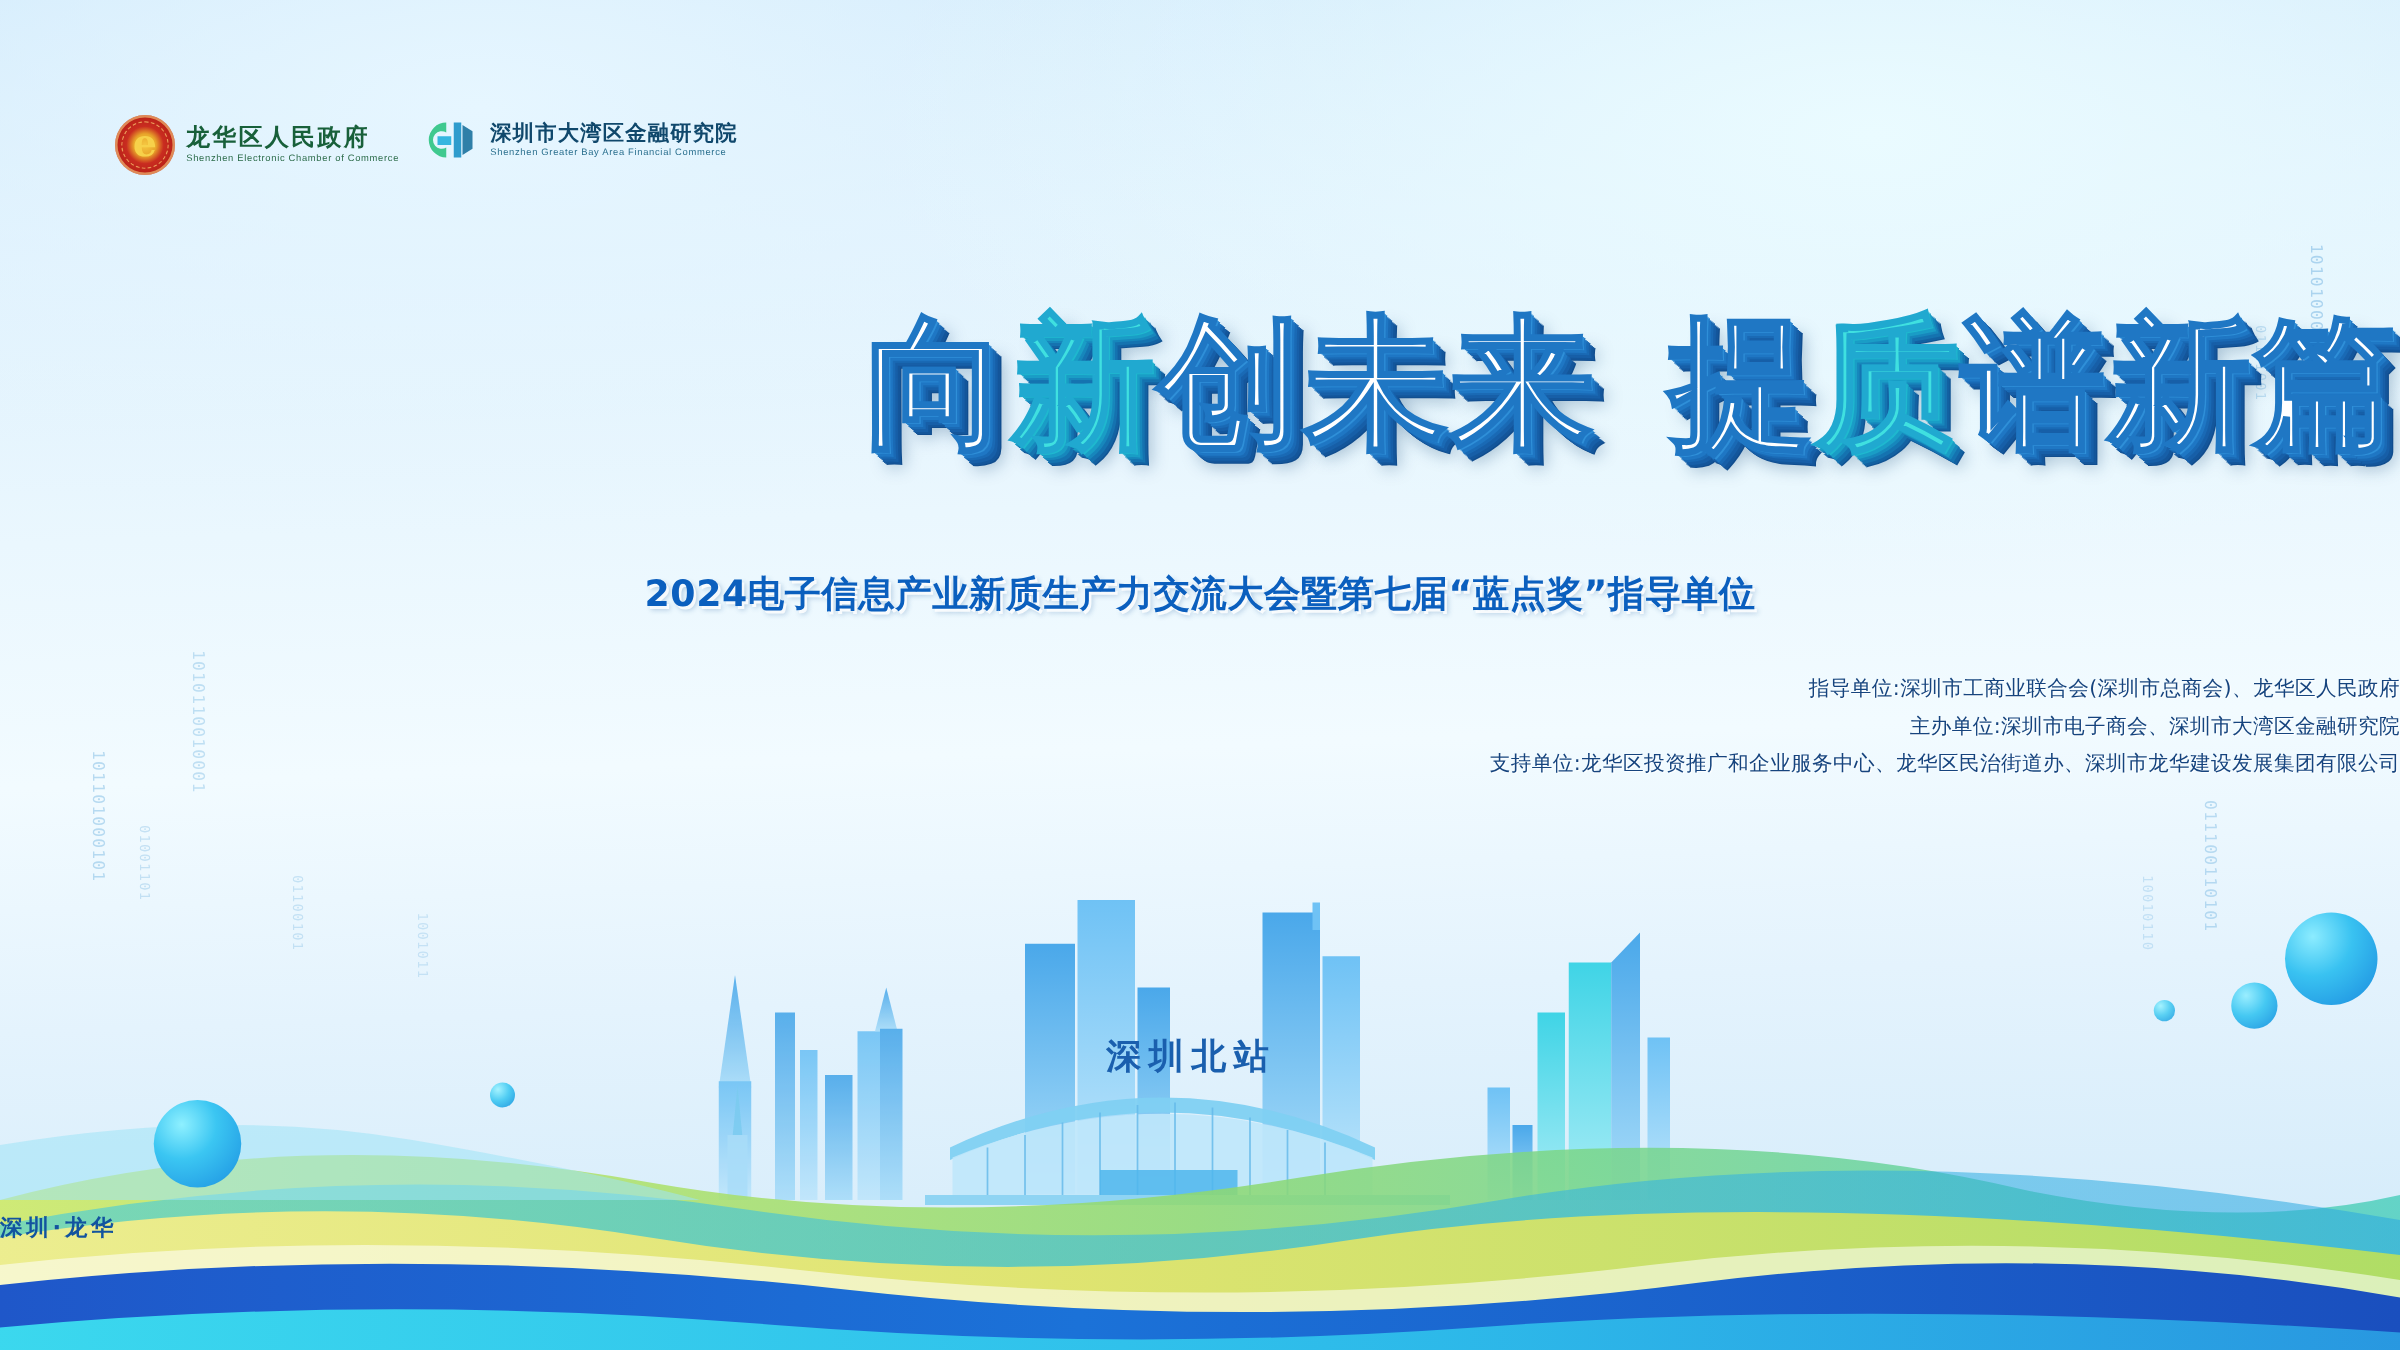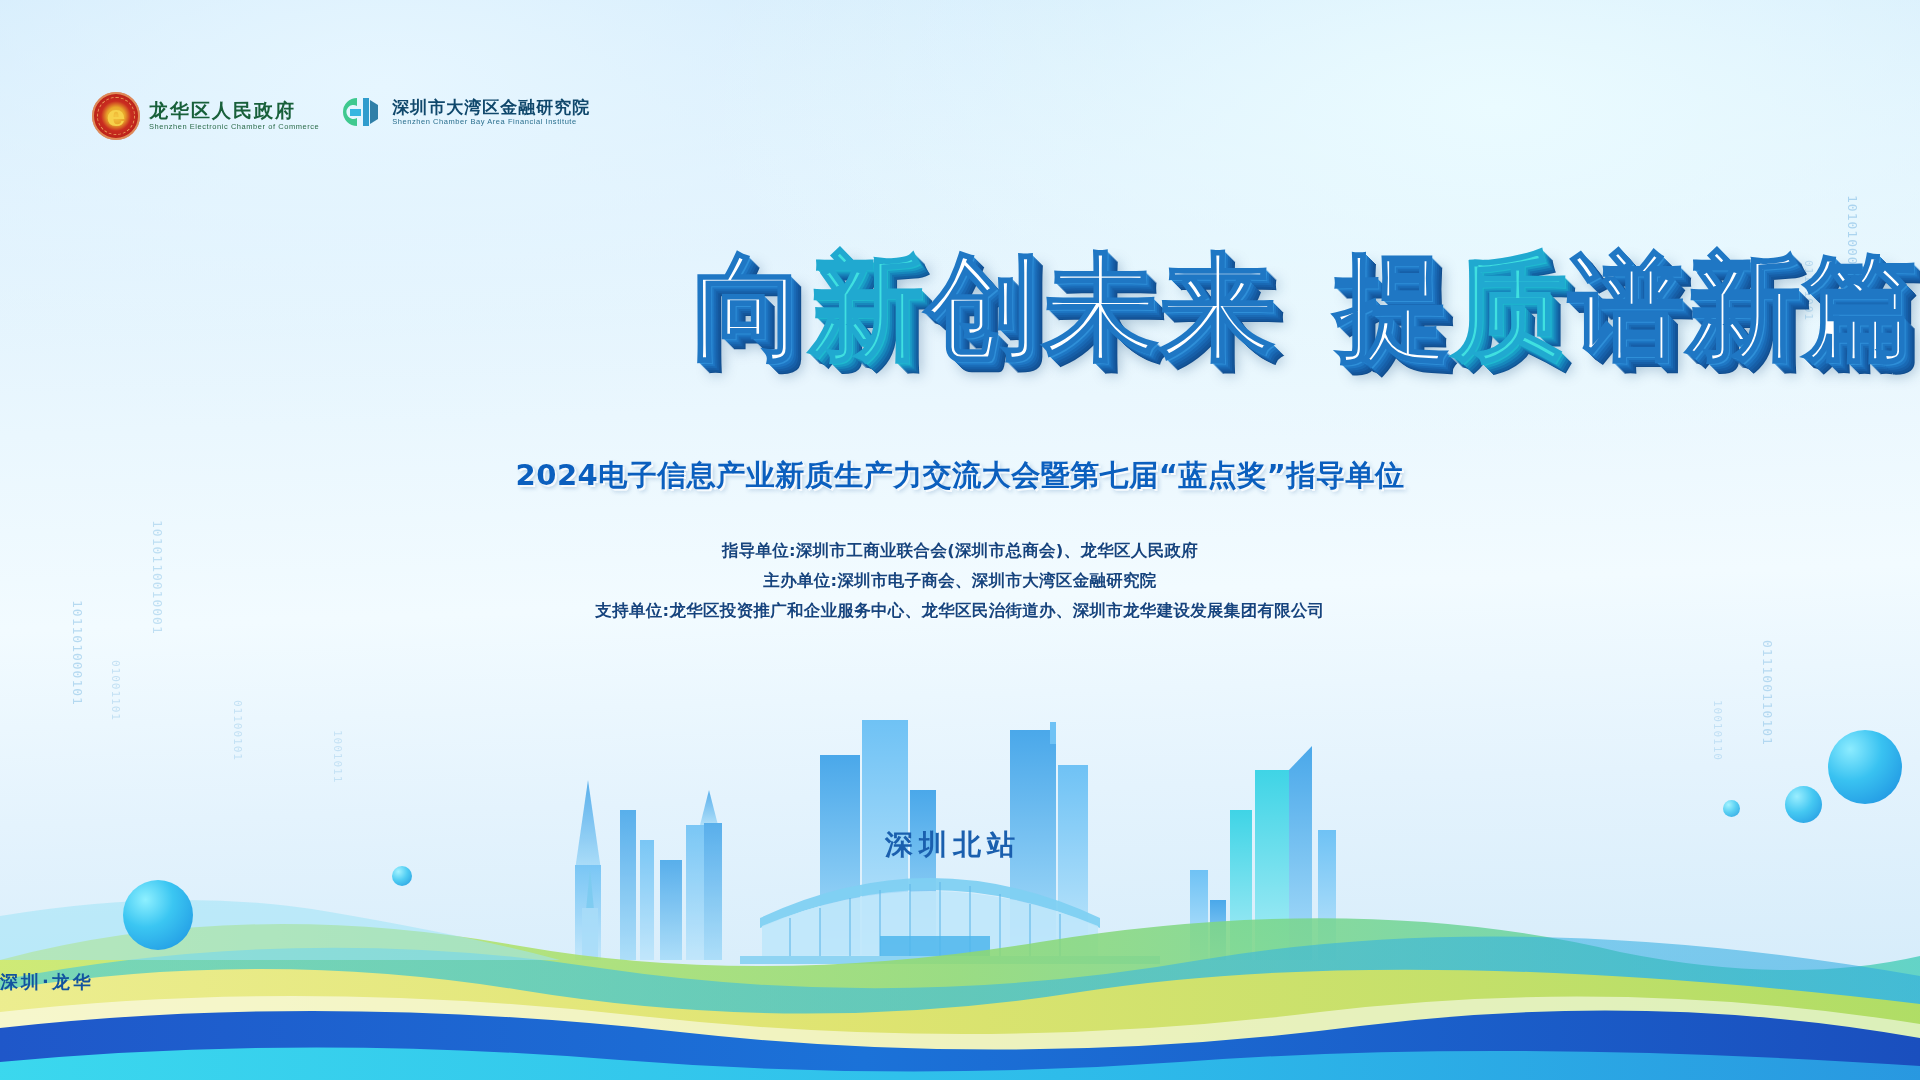--- a/index.html
+++ b/index.html
@@ -97,22 +97,22 @@
 
   
   #subtitle { position:absolute; top:456px; left:0; width:100%; text-align:center;
               font-family:"DejaVu Sans","Liberation Sans",sans-serif;
               font-size:29px; font-weight:bold; letter-spacing:.5px; color:#0b5fbe;
               text-shadow:2px 2px 0 rgba(255,255,255,.85), 3px 3px 4px rgba(40,100,160,.30); }
 
   
   #orgs { position:absolute; top:536px; left:0; width:100%; text-align:center;
           font-family:"DejaVu Sans","Liberation Sans",sans-serif; }
-  #orgs .line { font-size:16.5px; font-weight:bold; color:#16447e; line-height:30px;
-                letter-spacing:.3px; text-shadow:1px 1px 0 rgba(255,255,255,.8); }
+  #orgs .line { font-size:16.5px; font-weight:normal; color:#16447e; line-height:30px;
+                letter-spacing:.3px; text-shadow:1px 1px 0 rgba(255,255,255,.8);text-align:right; }
 
   
   #skyline { position:absolute; left:0; bottom:0; width:1920px; height:420px; }
   #station-label { position:absolute; left:885px; top:826px;
     font-family:"DejaVu Sans","Liberation Sans",sans-serif;
     font-size:28px; font-weight:bold; color:#1a5fae; letter-spacing:6px; }
   #footer-label { position:absolute; left:0; bottom:86px; width:100%; text-align:left;
     font-family:"DejaVu Sans","Liberation Sans",sans-serif;
     font-size:18px; font-weight:bold; color:#12539f; letter-spacing:3px; }
 </style>
@@ -147,21 +147,21 @@
       <div class="gbi">
         <svg width="46" height="36" viewBox="0 0 46 36">
           <path d="M20 4 A14 14 0 1 0 20 32 L20 24 A7 7 0 1 1 20 12 Z" fill="#3fc98f"></path>
           <path d="M13 15 L24 15 L24 22 L13 22 Z" fill="#35b6e0"></path>
           <rect x="26" y="4" width="6" height="28" fill="#2f9ccd"></rect>
           <path d="M33 6 L41 11 L41 25 L33 30 Z" fill="#2f7fa8"></path>
         </svg>
       </div>
       <div class="logo-txt">
         <div class="logo-cn gbi-cn" style="font-size:17px;letter-spacing:1px;">深圳市大湾区金融研究院</div>
-        <div class="logo-en gbi-en">Shenzhen Chamber Bay Area Financial Institute</div>
+        <div class="logo-en gbi-en">Shenzhen Greater Bay Area Financial Commerce</div>
       </div>
     </div>
 
   </div>
 
   <div id="headline">
     <span class="ch ch-w">向</span><span class="ch ch-c">新</span><span class="ch ch-w">创</span><span class="ch ch-w">未</span><span class="ch ch-w">来</span><span class="gap"></span><span class="ch ch-w">提</span><span class="ch ch-c">质</span><span class="ch ch-w">谱</span><span class="ch ch-w">新</span><span class="ch ch-w">篇</span>
   </div>
 
   <div id="subtitle">2024电子信息产业新质生产力交流大会暨第七届“蓝点奖”指导单位</div>

